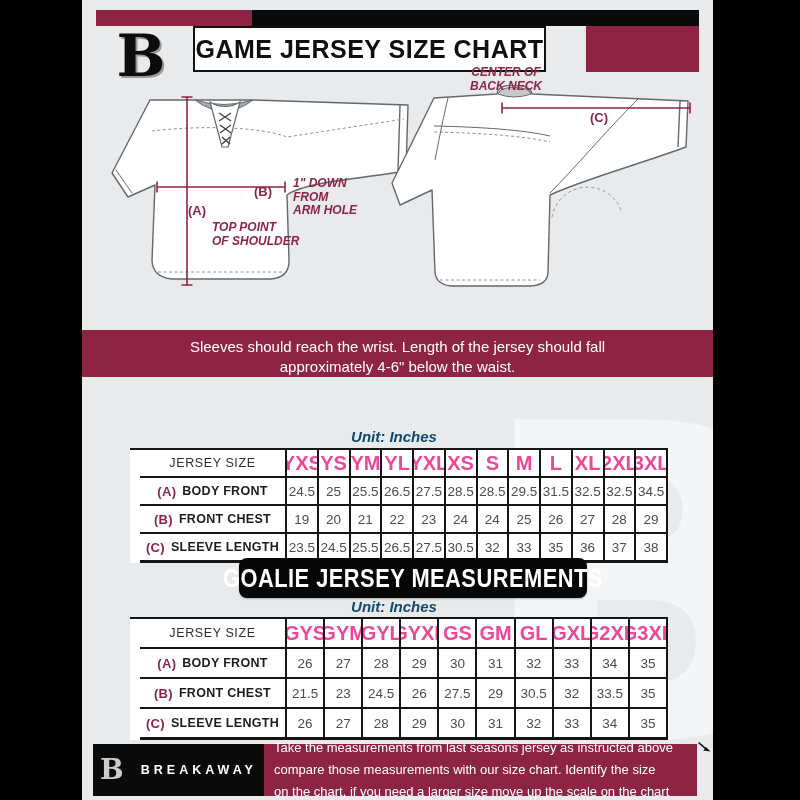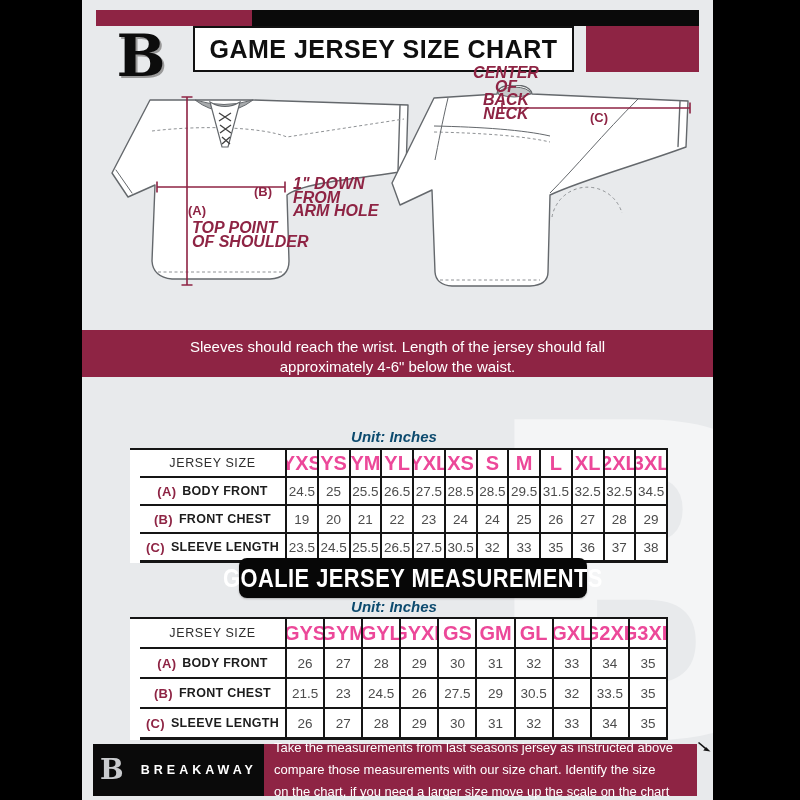--- a/index.html
+++ b/index.html
@@ -7,29 +7,29 @@
          font-family:"Liberation Sans",sans-serif;}
   .content{position:absolute;left:82px;top:0;width:631px;height:800px;background:#E8EAEC;overflow:hidden;}
 
   .watermark{position:absolute;left:392px;top:368px;font-size:440px;line-height:1;font-weight:bold;
              color:rgba(255,255,255,0.5);z-index:0;font-family:"DejaVu Sans",sans-serif;user-select:none;}
 
   .topbar{position:absolute;top:10px;height:16px;z-index:1;}
   .topbar-maroon{left:14px;width:156px;background:#8E2444;}
   .topbar-black{left:170px;width:447px;background:#0A0A0A;}
 
-  .title-box{position:absolute;left:111px;top:26px;width:381px;height:46px;background:#fff;
+  .title-box{position:absolute;left:111px;top:26px;width:353px;height:46px;background:#fff;
              border:2px solid #111;box-sizing:border-box;display:flex;align-items:center;justify-content:center;
              font-size:25px;font-weight:bold;letter-spacing:0.5px;color:#0f0f0f;z-index:2;}
   .title-accent{position:absolute;left:504px;top:26px;width:113px;height:46px;background:#8E2444;z-index:1;}
   .logo-top{position:absolute;left:28px;top:24px;z-index:2;}
 
   .diagram{position:absolute;left:0;top:85px;width:631px;height:235px;z-index:1;}
   .dkey{position:absolute;color:#8E2444;font-weight:bold;font-size:13px;z-index:2;}
-  .dnote{position:absolute;color:#8E2444;font-weight:bold;font-style:italic;font-size:16px;line-height:13.5px;
+  .dnote{position:absolute;color:#8E2444;font-weight:bold;font-style:italic;font-size:12px;line-height:13.5px;
          white-space:pre-line;z-index:2;}
   .dnote.center{text-align:center;}
 
   .notice{position:absolute;left:0;top:330px;width:631px;height:47px;background:#8E2444;color:#fff;
           font-size:15px;line-height:20px;text-align:center;padding-top:7px;box-sizing:border-box;
           white-space:pre-line;z-index:1;}
 
   .sec-head{position:absolute;background:#070707;border-radius:8px;color:#fff;display:flex;align-items:center;
             justify-content:center;z-index:2;box-shadow:0 1px 2px rgba(0,0,0,.25);}
   .sec-head>span{font-weight:bold;font-size:23px;letter-spacing:0.5px;transform:scale(0.95,1.12);white-space:nowrap;}
@@ -119,21 +119,21 @@
     </svg>
 
     <div class="dnote center" style="left:383px;top:66px;width:82px;">CENTER OF
 BACK NECK</div>
     <div class="dkey" style="left:508px;top:110px;">(C)</div>
     <div class="dkey" style="left:172px;top:184px;">(B)</div>
     <div class="dnote" style="left:211px;top:177px;">1" DOWN
 FROM
 ARM HOLE</div>
     <div class="dkey" style="left:106px;top:203px;">(A)</div>
-    <div class="dnote" style="left:110px;top:221px;">TOP POINT
+    <div class="dnote" style="left:130px;top:221px;">TOP POINT
 OF SHOULDER</div>
 
     <div class="notice">Sleeves should reach the wrist. Length of the jersey should fall
 approximately 4-6" below the waist.</div>
 
     <div class="unit player">Unit: Inches</div>
     <div class="sizetable player-table">
         <div class="trow">
           <div class="tcell lblhead">JERSEY SIZE</div>
           <div class="tcell sz">YXS</div>

